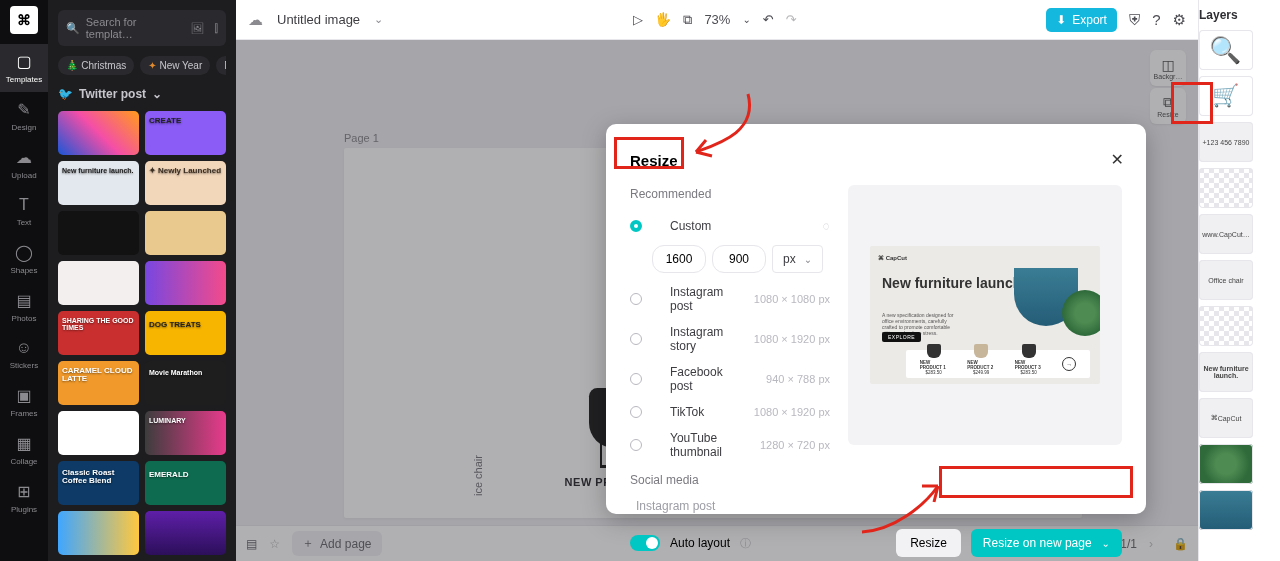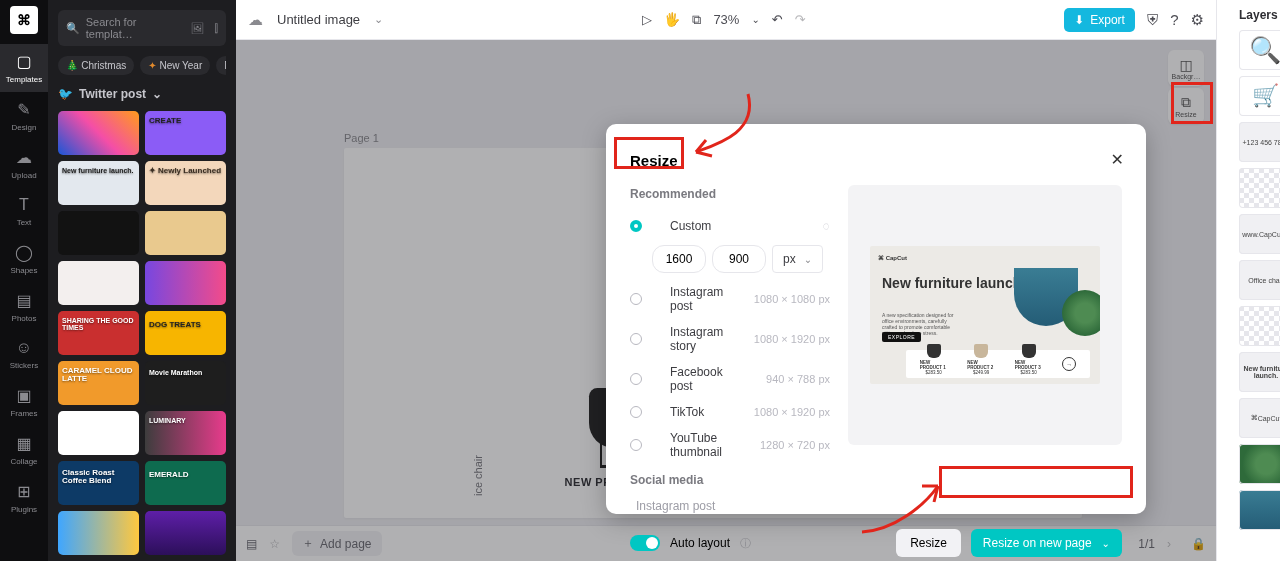--- a/index.html
+++ b/index.html
@@ -73,33 +73,33 @@
   .np .chair::before{content:'';position:absolute;inset:0 10px 20px 10px;background:#222;border-radius:10px 10px 30px 30px;}
   .np .chair::after{content:'';position:absolute;left:30%;right:30%;bottom:0;height:25px;border-left:2px solid #222;border-right:2px solid #222;border-bottom:3px solid #222;}
   .arrow-circ{position:absolute;right:10px;bottom:34px;width:38px;height:38px;border:1.5px solid #2e2e33;border-radius:50%;display:flex;align-items:center;justify-content:center;font-size:18px;}
 
   
   .canvas-bottom{position:absolute;left:0;right:0;bottom:0;height:36px;background:#fff;border-top:1px solid var(--border);display:flex;align-items:center;padding:0 10px;gap:12px;font-size:12px;color:#6b6b72;}
   .addpage{display:flex;align-items:center;gap:6px;background:#f2f2f5;border-radius:6px;padding:4px 10px;}
   .canvas-bottom .grow{flex:1;}
 
   
-  .layers{width:64px;height:561px;background:#fff;border-left:1px solid var(--border);padding:6px 22px;}
+  .layers{width:82px;height:561px;background:#fff;border-left:1px solid var(--border);padding:6px 0;}
   .layers h4{margin:2px 0 8px 0;font-size:12px;font-weight:700;color:#2e2e33;}
   .layer-thumb{width:54px;height:40px;border-radius:4px;margin-bottom:6px;background-size:cover;background-position:center;box-shadow:inset 0 0 0 1px #e6e6eb;background-color:#f0f0f3;
     display:flex;align-items:center;justify-content:center;font-size:7px;color:#444;text-align:center;overflow:hidden;}
 
   
   .scrim{position:absolute;inset:0;background:rgba(30,30,34,.35);z-index:20;}
   .modal{position:absolute;z-index:21;top:84px;left:370px;width:540px;height:390px;background:#fff;border-radius:10px;box-shadow:0 6px 24px rgba(0,0,0,.25);padding:28px 24px 18px 24px;}
   .modal h3{margin:0 0 16px 0;font-size:15px;font-weight:700;}
   .modal .close{position:absolute;top:26px;right:22px;font-size:16px;color:#333;cursor:pointer;}
   .modal .body{display:flex;gap:18px;}
   .opts{flex:0 0 200px;font-size:12px;color:#3d3d42;}
-  .opts .sec{font-size:12px;color:#7a7a80;margin:2px 0 12px 0;font-weight:700;}
+  .opts .sec{font-size:12px;color:#7a7a80;margin:2px 0 12px 0;font-weight:400;}
   .opt-row{display:flex;align-items:center;gap:28px;padding:6px 0;}
   .radio{width:12px;height:12px;border-radius:50%;border:4px solid var(--accent);background:#fff;}
   .radio.off{border:1.5px solid #b8b8c0;background:#fff;width:12px;height:12px;}
   .opt-row .grow{flex:1;}
   .dim{color:#b8b8c0;font-size:11px;}
   .size-inputs{display:flex;gap:6px;margin:6px 0 6px 22px;}
   .size-inputs input{width:54px;text-align:center;font-size:12px;padding:6px 4px;border:1px solid #e6e6eb;border-radius:12px;}
   .size-inputs .unit{display:flex;align-items:center;gap:8px;border:1px solid #e6e6eb;border-radius:4px;padding:6px 10px;font-size:12px;color:#3d3d42;}
   .preview{flex:1;background:#f3f3f5;border-radius:6px;display:flex;align-items:center;justify-content:center;padding:14px;height:260px;}
   .pv-page{width:230px;height:138px;background:#eceae6;border-radius:2px;position:relative;overflow:hidden;font-size:6px;color:#333;}

